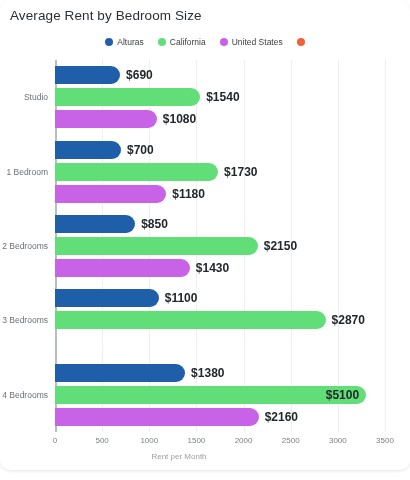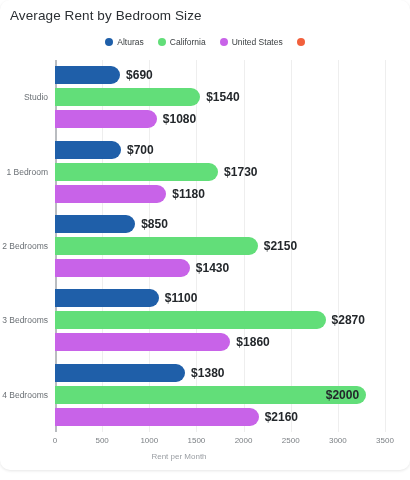--- a/index.html
+++ b/index.html
@@ -230,34 +230,30 @@
       <div class="group" style="top: 229.4px; height: 62px;">
         <div class="cat-label">3 Bedrooms</div>
         <div class="bar-row" style="top: 0px;">
           <div class="bar" style="width: 103.714px; background: rgb(31, 95, 169);"></div>
           <span class="bar-value outside" style="left: 103.714px;">$1100</span>
         </div>
         <div class="bar-row" style="top: 22px;">
           <div class="bar" style="width: 270.6px; background: rgb(98, 222, 121);"></div>
           <span class="bar-value outside" style="left: 270.6px;">$2870</span>
         </div>
-        <div class="bar-row" style="top: 44px;">
-          <div class="bar" style="width: 175.371px; background: rgb(200, 99, 232);"></div>
-          <span class="bar-value outside" style="left: 175.371px;">$1860</span>
-        </div>
       </div>
       <div class="group" style="top: 303.8px; height: 62px;">
         <div class="cat-label">4 Bedrooms</div>
         <div class="bar-row" style="top: 0px; text-align: center;">
           <div class="bar" style="width: 130.114px; background: rgb(31, 95, 169);"></div>
           <span class="bar-value outside" style="left: 130.114px;">$1380</span>
         </div>
         <div class="bar-row" style="top: 22px;">
           <div class="bar" style="width: 311.143px; background: rgb(98, 222, 121);"></div>
-          <span class="bar-value inside" style="left: 311.143px;">$2000</span>
+          <span class="bar-value inside" style="left: 311.143px;">$5100</span>
         </div>
         <div class="bar-row" style="top: 44px;">
           <div class="bar" style="width: 203.657px; background: rgb(200, 99, 232);"></div>
           <span class="bar-value outside" style="left: 203.657px;">$2160</span>
         </div>
       </div>
     </div>
 
   <div class="xaxis" id="xaxis">
       <span class="xtick" style="left: 0px;">0</span>

